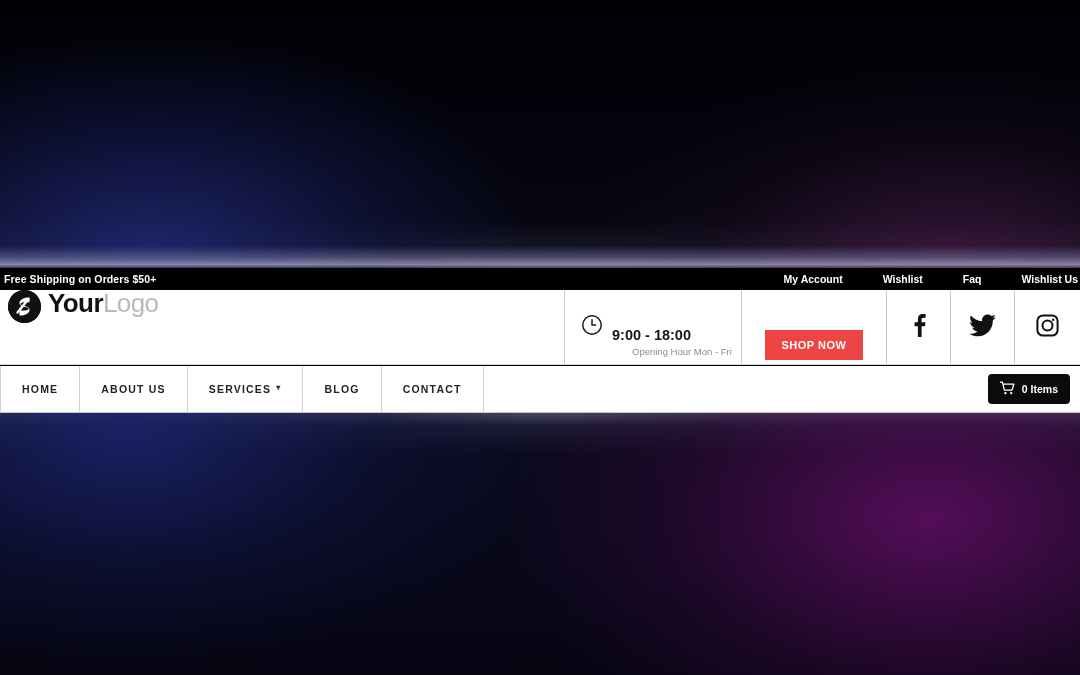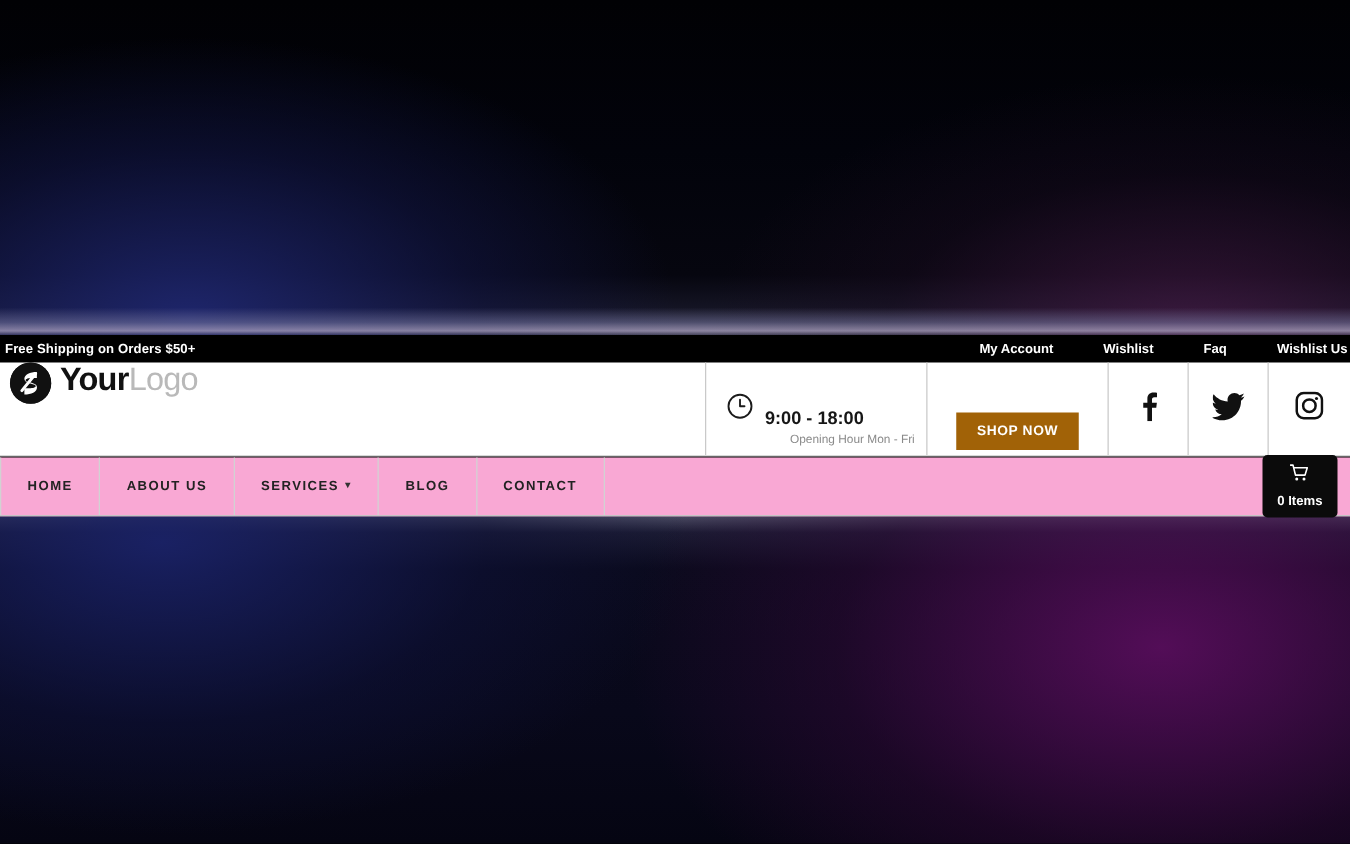--- a/index.html
+++ b/index.html
@@ -68,51 +68,51 @@
     border-right:1px solid #c9c9c9;
   }
   #hours-cell .hr-time { font-size:14.5px; font-weight:700; color:#161616; line-height:1.15;margin-top:32px; }
   #hours-cell .hr-sub  { font-size:9.5px; color:#8a8a8a; line-height:1.3; margin-top:2px; white-space:nowrap;margin-left:20px; }
 
   #shop-cell {
     width:145px; display:flex; align-items:center; justify-content:center;
     border-right:1px solid #c9c9c9;
   }
   #shop-btn {
-    background:#a16207; color:#fff; border:none; cursor:pointer;
+    background:#ef4444; color:#fff; border:none; cursor:pointer;
     font-size:11px; font-weight:700; letter-spacing:0.5px;
     padding:9px 17px; font-family:inherit;margin-top:36px;
   }
   .social-cell {
     width:64px; display:flex; align-items:center; justify-content:center;
     border-right:1px solid #c9c9c9; cursor:pointer;
   }
   .social-cell:last-child { border-right:none; }
 
   
   #navbar {
     position:absolute; left:0; top:366px; width:1080px; height:47px;
-    background:#f9a8d4; display:flex; align-items:stretch;
+    background:#ffffff; display:flex; align-items:stretch;
     border-bottom:1px solid #c4c4c4;
   }
   #navlist { display:flex; align-items:stretch; }
   .nav-item {
     display:flex; align-items:center; gap:5px;
     padding:0 21px; border-right:1px solid #d2d2d2;
     font-size:10.5px; font-weight:700; letter-spacing:1.2px;
     color:#232323; cursor:pointer; white-space:nowrap;
   }
   .nav-item:first-child { border-left:1px solid #d2d2d2; }
   .caret { font-size:8px; color:#333; line-height:1; transform:translateY(-1px); }
   #nav-spacer { flex:1; }
   #cart-wrap { display:flex; align-items:center; padding-right:10px; }
   #cart-btn {
     background:#0b0b0b; color:#fff; border:none; cursor:pointer;
     border-radius:4px; display:flex; align-items:center; gap:7px;
-    padding:7px 12px; font-size:10.5px; font-weight:600; font-family:inherit;flex-direction:column;
+    padding:7px 12px; font-size:10.5px; font-weight:600; font-family:inherit;
   }
 </style>
 </head>
 <body>
 
 <div id="bg-top"></div>
 <div id="bg-top-glow"></div>
 <div id="bg-bottom-glow"></div>
 <div id="bg-bottom"></div>
 

